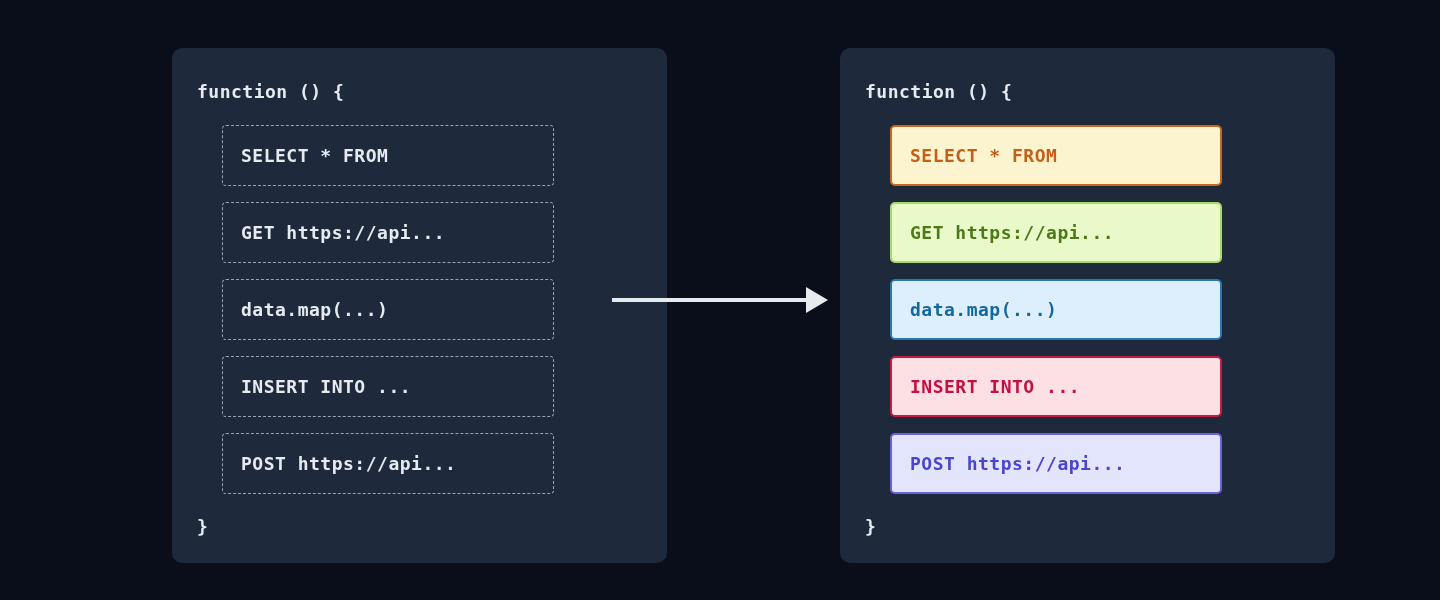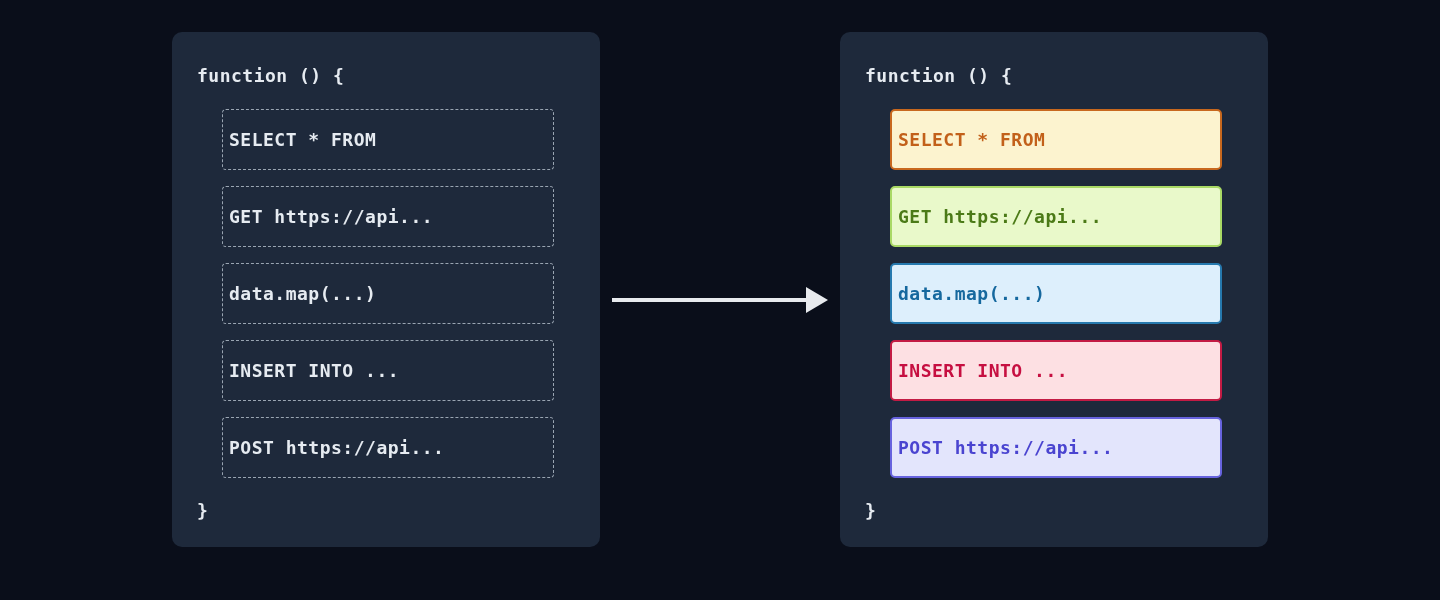--- a/index.html
+++ b/index.html
@@ -6,22 +6,22 @@
   html, body { width: 1440px; height: 600px; overflow: hidden; }
   body {
     background: var(--page_bg, #0a0e1a);
     font-family: "DejaVu Sans Mono", "Liberation Mono", monospace;
     position: relative;
   }
   .canvas { position: absolute; inset: 0; }
 
   .code-panel {
     position: absolute;
-    top: 32px;
-    width: 428px;
+    top: 48px;
+    width: 495px;
     height: 515px;
     background: var(--panel_bg, #1e293b);
     border-radius: 10px;
     color: var(--panel_text, #e6ebf1);
   }
   .panel-left  { left: 172px; }
   .panel-right { left: 840px; }
 
   .fn-header, .fn-footer {
     font-size: 18px;
@@ -40,21 +40,21 @@
     width: 332px;
     display: flex;
     flex-direction: column;
     gap: 16px;
   }
 
   .code-box {
     height: 61px;
     display: flex;
     align-items: center;
-    padding-left: 6px;
+    padding-left: 18px;
     font-size: 18px;
     font-weight: bold;
     letter-spacing: 0.5px;
     white-space: pre;
     border-radius: 5px;
   }
   .panel-left .code-box {
     border: 1.5px dashed var(--dashed_border, #9aa5b2);
     border-radius: 4px;
     color: var(--panel_text, #e6ebf1);

